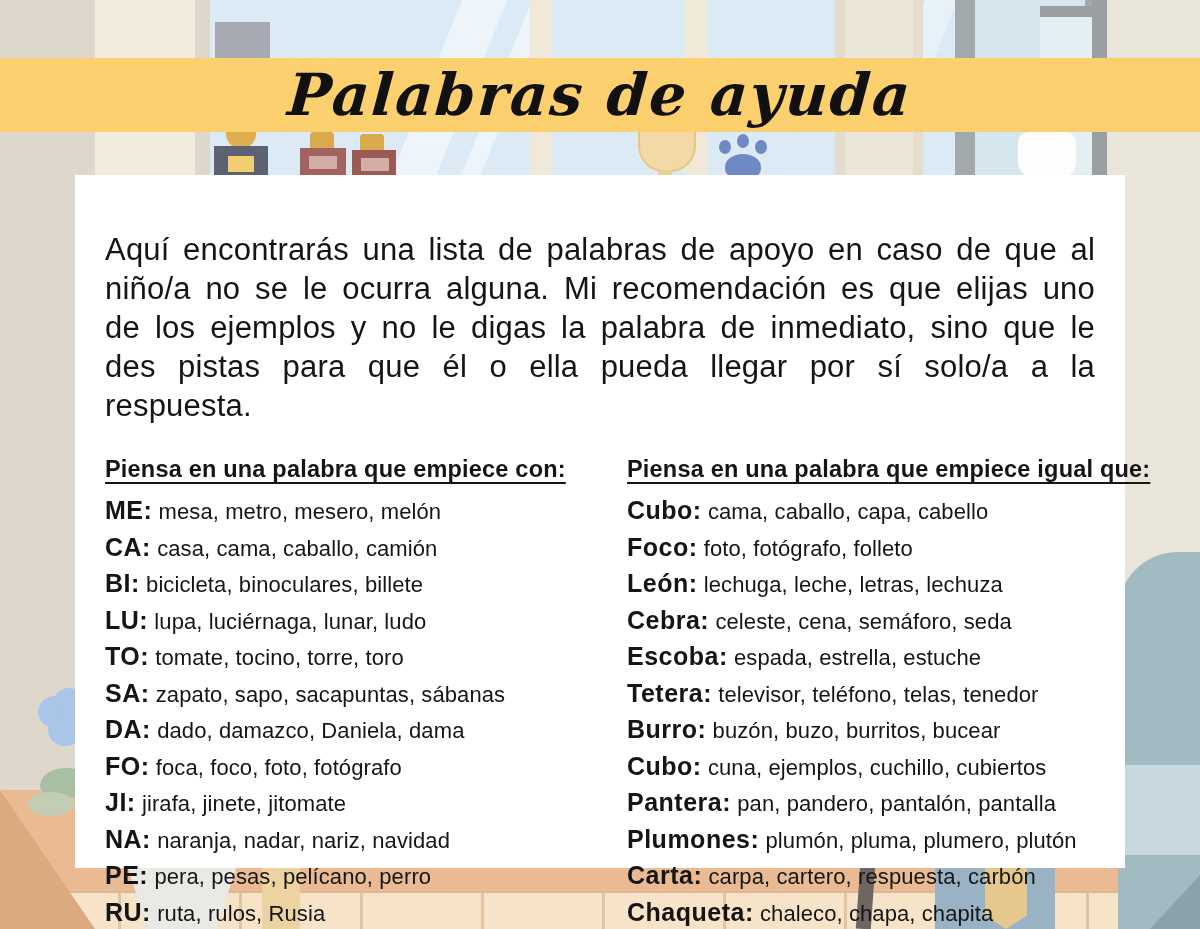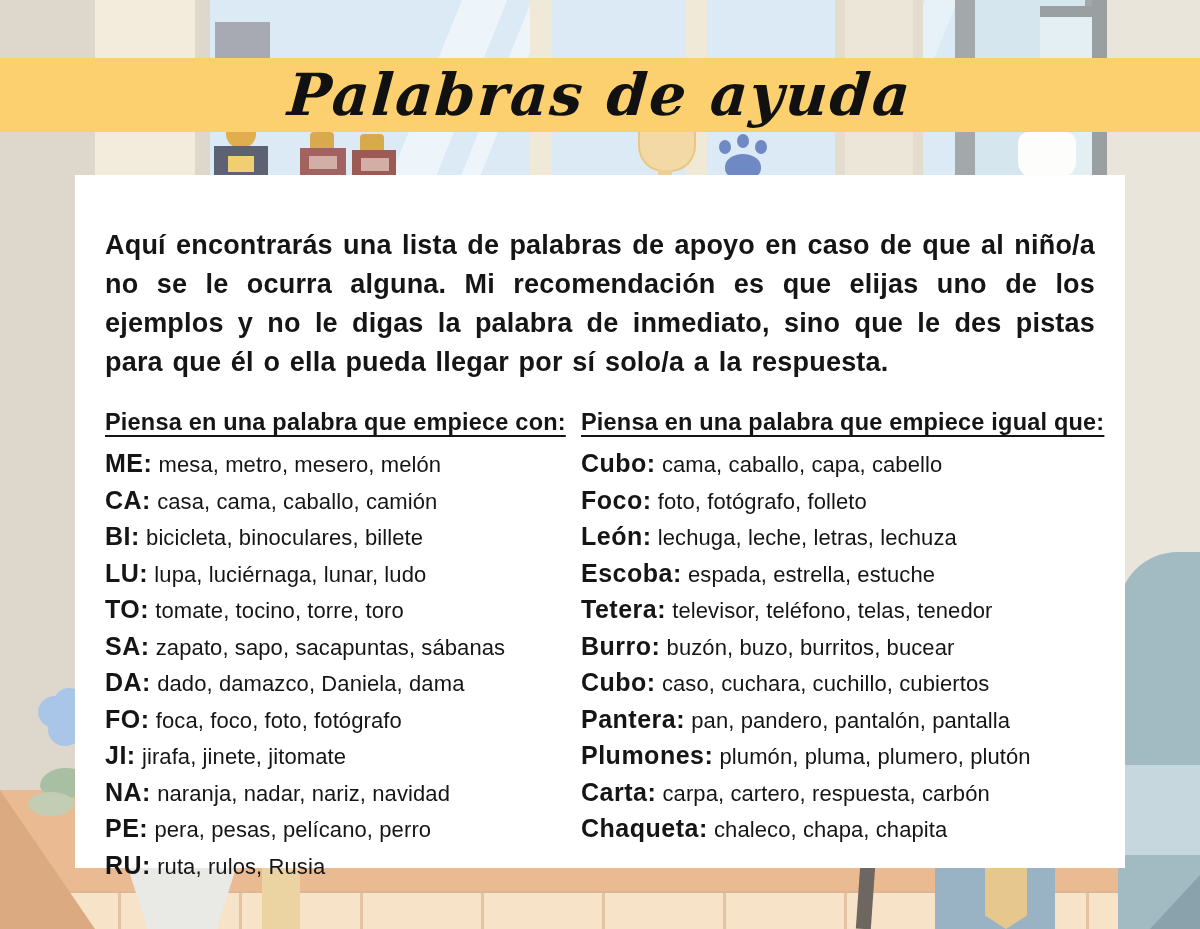--- a/index.html
+++ b/index.html
@@ -80,23 +80,23 @@
   
   .banner{left:0;top:58px;width:1200px;height:74px;background:#fcd06e;
       display:flex;align-items:center;justify-content:center;}
   .banner h1{margin:0;font-family:"DejaVu Serif","Liberation Serif",serif;
       font-style:italic;font-weight:700;font-size:58px;line-height:58px;color:#111;
       letter-spacing:2px;transform:skewX(-4deg);}
 
   
   .card{left:75px;top:175px;width:1050px;height:693px;background:#ffffff;
       box-sizing:border-box;padding:24px 30px 0 30px;color:#151515;}
-  .intro{font-size:27px;font-weight:700;line-height:39px;text-align:justify;
+  .intro{font-size:31px;font-weight:400;line-height:39px;text-align:justify;
       letter-spacing:.2px;word-spacing:2px;}
-  .columns{display:flex;gap:24px;margin-top:26px;}
+  .columns{display:flex;gap:70px;margin-top:26px;}
   .col{flex:0 0 auto;}
   .col.left{width:452px;}
   .col.right{flex:1;min-width:0;}
   .col-header{font-size:23.5px;font-weight:700;text-decoration:underline;
       text-underline-offset:5px;margin-bottom:9px;white-space:nowrap;letter-spacing:.2px;}
   .word-row{white-space:nowrap;line-height:36.5px;height:36.5px;overflow:hidden;}
   .word-row .key{font-size:25px;font-weight:700;letter-spacing:.5px;}
   .word-row .words{font-size:22px;font-weight:400;letter-spacing:.1px;}
 </style>
 </head>
@@ -188,24 +188,25 @@
             <div class="word-row"><span class="key">PE:</span><span class="words"> pera, pesas, pelícano, perro</span></div>
             <div class="word-row"><span class="key">RU:</span><span class="words"> ruta, rulos, Rusia</span></div>
           </div>
       </div>
       <div class="col right">
         <div class="col-header">Piensa en una palabra que empiece igual que:</div>
         <div class="col-list">
             <div class="word-row"><span class="key">Cubo:</span><span class="words"> cama, caballo, capa, cabello</span></div>
             <div class="word-row"><span class="key">Foco:</span><span class="words"> foto, fotógrafo, folleto</span></div>
             <div class="word-row"><span class="key">León:</span><span class="words"> lechuga, leche, letras, lechuza</span></div>
+            <div class="word-row"><span class="key">Cebra:</span><span class="words"> celeste, cena, semáforo, seda</span></div>
             <div class="word-row"><span class="key">Escoba:</span><span class="words"> espada, estrella, estuche</span></div>
             <div class="word-row"><span class="key">Tetera:</span><span class="words"> televisor, teléfono, telas, tenedor</span></div>
             <div class="word-row"><span class="key">Burro:</span><span class="words"> buzón, buzo, burritos, bucear</span></div>
-            <div class="word-row"><span class="key">Cubo:</span><span class="words"> caso, cuchara, cuchillo, cubiertos</span></div>
+            <div class="word-row"><span class="key">Cubo:</span><span class="words"> cuna, ejemplos, cuchillo, cubiertos</span></div>
             <div class="word-row"><span class="key">Pantera:</span><span class="words"> pan, pandero, pantalón, pantalla</span></div>
             <div class="word-row"><span class="key">Plumones:</span><span class="words"> plumón, pluma, plumero, plutón</span></div>
             <div class="word-row"><span class="key">Carta:</span><span class="words"> carpa, cartero, respuesta, carbón</span></div>
             <div class="word-row"><span class="key">Chaqueta:</span><span class="words"> chaleco, chapa, chapita</span></div>
           </div>
       </div>
     </div>
   </div>
 
 </div>

